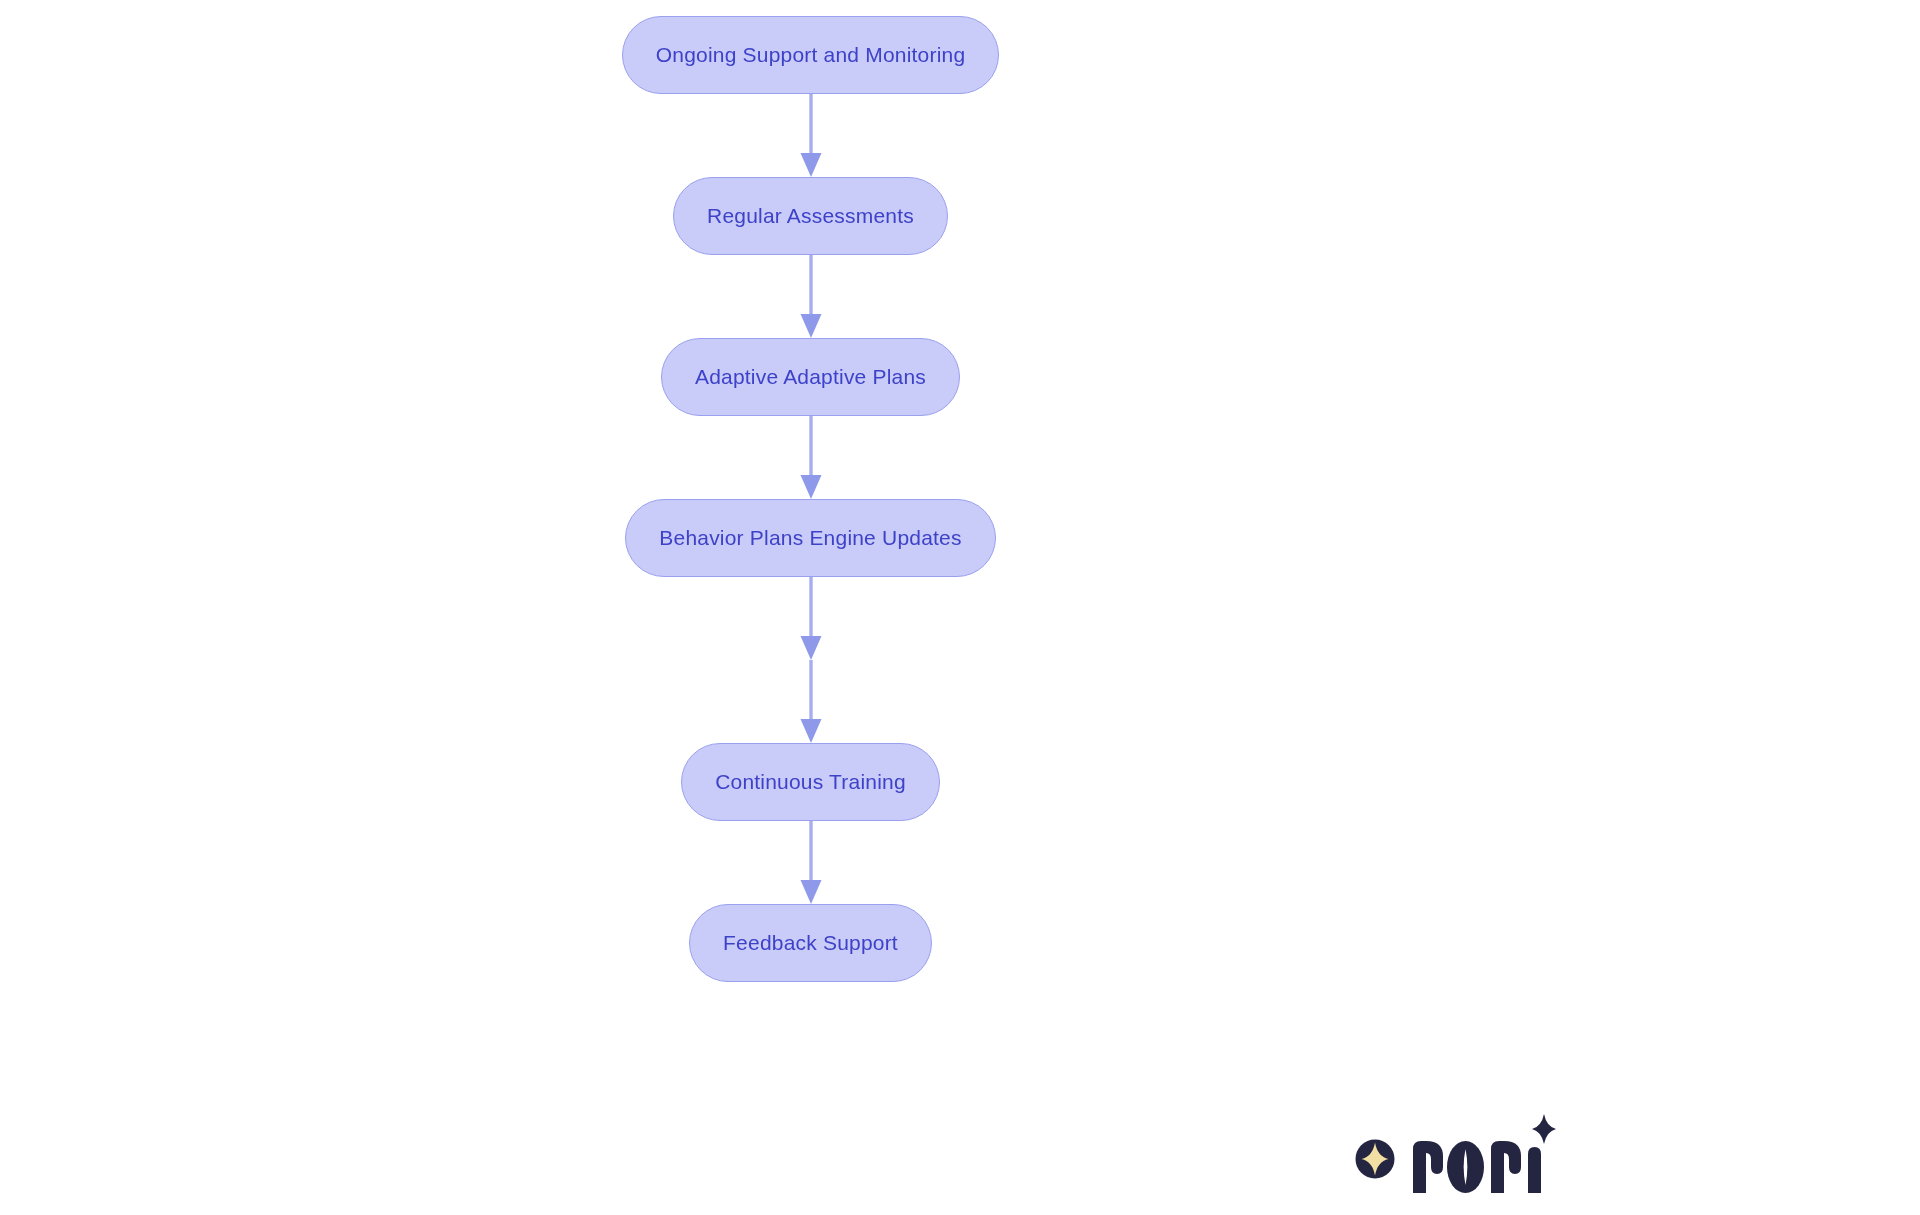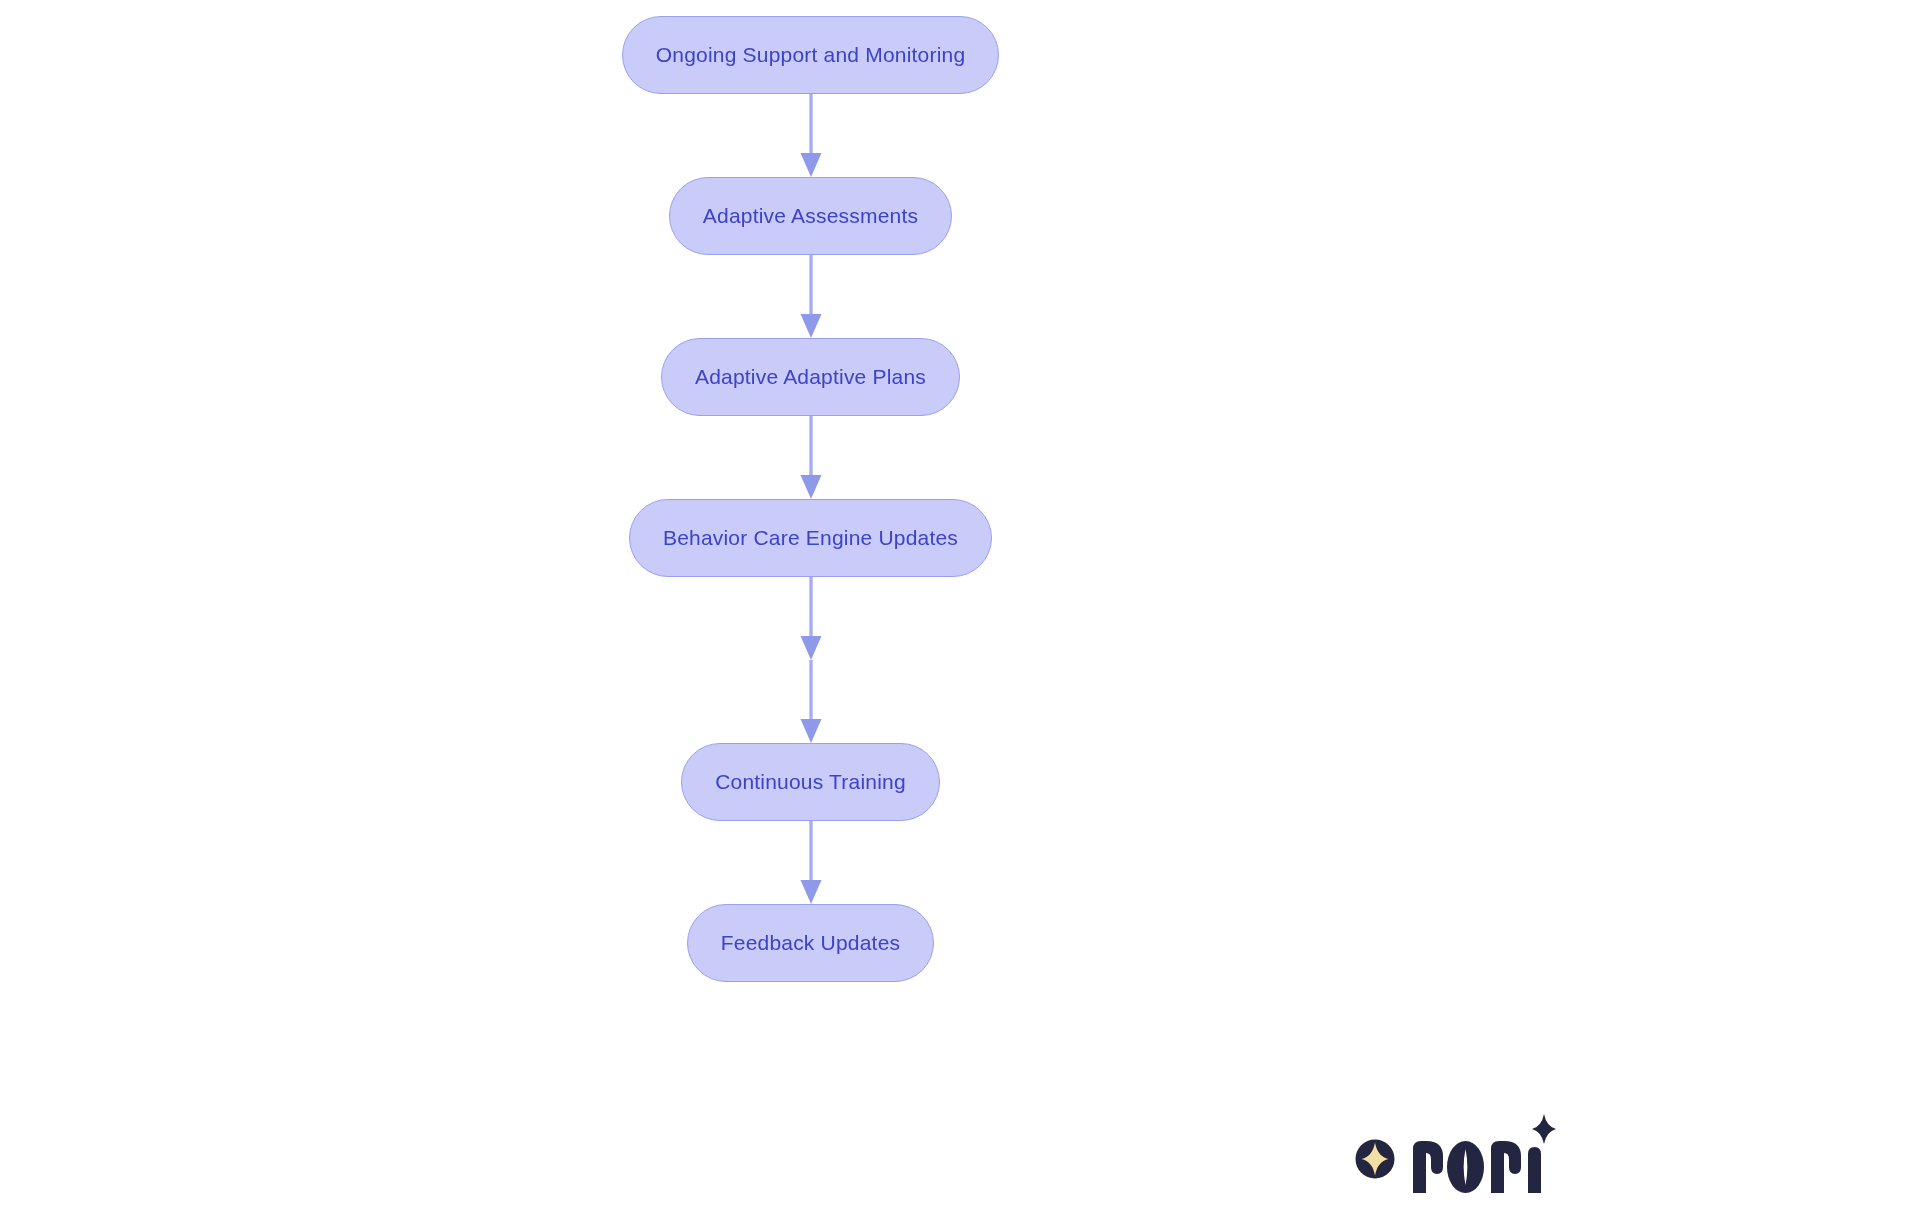--- a/index.html
+++ b/index.html
@@ -70,21 +70,21 @@
     </div>
 
     <div class="connector">
       <svg width="24" height="83" viewBox="0 0 24 83">
         <line x1="12" y1="0" x2="12" y2="62" stroke="#a6aef2" stroke-width="3.4"></line>
         <polygon points="1.5,59 22.5,59 12,83" fill="#8e99ea"></polygon>
       </svg>
     </div>
 
     <div class="node">
-      <span>Adaptive Assessments</span>
+      <span>Regular Assessments</span>
     </div>
 
     <div class="connector">
       <svg width="24" height="83" viewBox="0 0 24 83">
         <line x1="12" y1="0" x2="12" y2="62" stroke="#a6aef2" stroke-width="3.4"></line>
         <polygon points="1.5,59 22.5,59 12,83" fill="#8e99ea"></polygon>
       </svg>
     </div>
 
     <div class="node">
@@ -92,21 +92,21 @@
     </div>
 
     <div class="connector">
       <svg width="24" height="83" viewBox="0 0 24 83">
         <line x1="12" y1="0" x2="12" y2="62" stroke="#a6aef2" stroke-width="3.4"></line>
         <polygon points="1.5,59 22.5,59 12,83" fill="#8e99ea"></polygon>
       </svg>
     </div>
 
     <div class="node">
-      <span>Behavior Care Engine Updates</span>
+      <span>Behavior Plans Engine Updates</span>
     </div>
 
     <div class="connector">
       <svg width="24" height="83" viewBox="0 0 24 83">
         <line x1="12" y1="0" x2="12" y2="62" stroke="#a6aef2" stroke-width="3.4"></line>
         <polygon points="1.5,59 22.5,59 12,83" fill="#8e99ea"></polygon>
       </svg>
     </div>
 
 
@@ -122,21 +122,21 @@
     </div>
 
     <div class="connector">
       <svg width="24" height="83" viewBox="0 0 24 83">
         <line x1="12" y1="0" x2="12" y2="62" stroke="#a6aef2" stroke-width="3.4"></line>
         <polygon points="1.5,59 22.5,59 12,83" fill="#8e99ea"></polygon>
       </svg>
     </div>
 
     <div class="node">
-      <span>Feedback Updates</span>
+      <span>Feedback Support</span>
     </div>
 
   </div>
 
   <div class="logo" role="img" aria-label="rori">
     <svg viewBox="0 0 214 90">
 
       <g>
         <circle cx="24" cy="52" r="19.5" fill="#242540"></circle>
         <path d="M24 35.5 Q26.5 49.5 37.5 52 Q26.5 54.5 24 68.5 Q21.5 54.5 10.5 52 Q21.5 49.5 24 35.5 Z" fill="#f2dfa4"></path>

